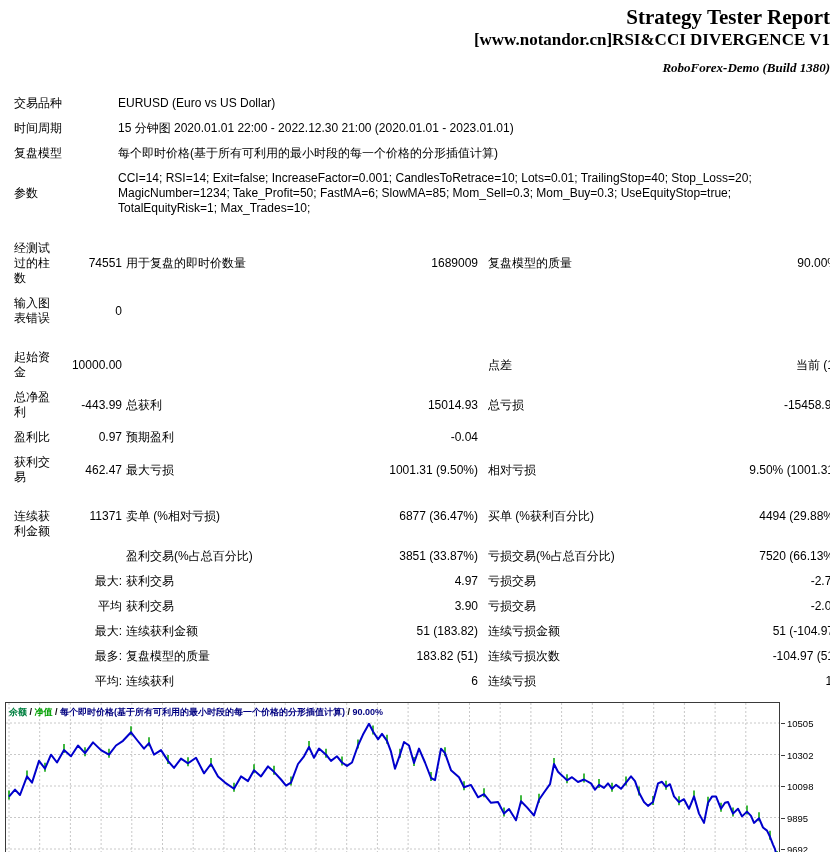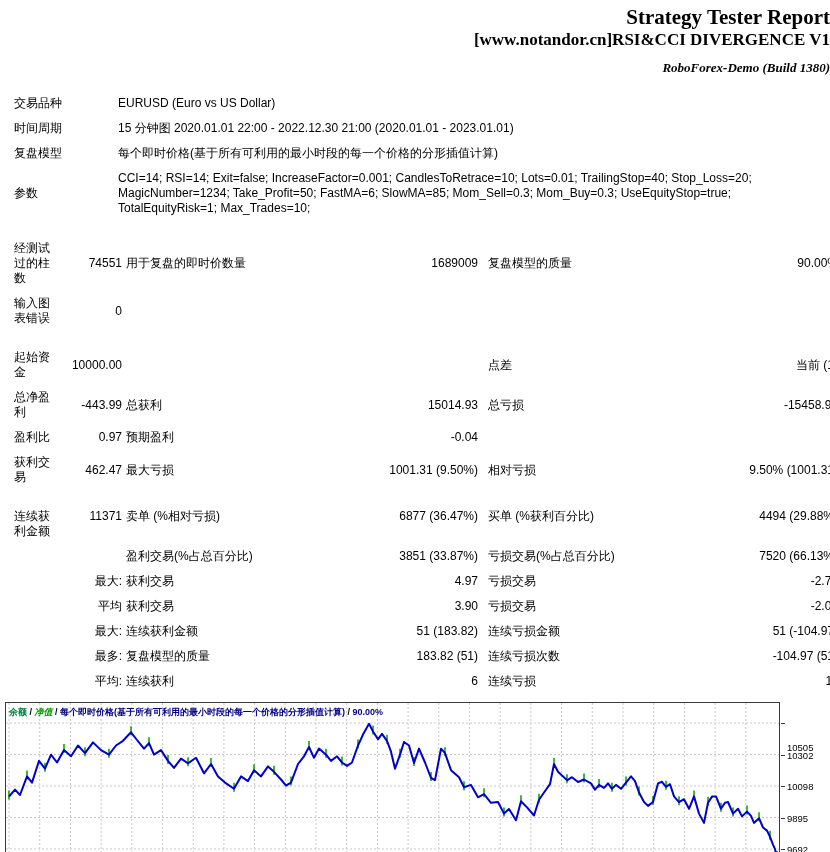--- a/index.html
+++ b/index.html
@@ -19,21 +19,21 @@
   .col3{width:182px;}
   .col4{width:170px;text-align:right;}
   .col5{width:192px;padding-left:10px !important;}
   .col6{width:158px;text-align:right;}
   tr.vtop td{vertical-align:top;}
   tr.spacer td{padding:0;height:14px;}
   .chart-wrap{position:relative;height:206px;margin-top:6px;}
   .plot{position:absolute;left:5px;top:2px;width:775px;height:182px;border:1px solid #3a3a3a;box-sizing:border-box;background:#fff;}
   .legend{position:absolute;left:3px;top:3px;font-size:9px;font-weight:bold;white-space:nowrap;letter-spacing:0;}
   .leg-balance{color:#008040;}
-  .leg-equity{color:#00A000;font-style:italic;}
+  .leg-equity{color:#00A000;}
   .leg-model{color:#000080;}
   .leg-quality{color:#000080;}
   .leg-sep{color:#000000;}
   .ylab{position:absolute;left:787px;font-size:9.5px;color:#000;}
   .ytick{position:absolute;left:781px;width:4px;height:1px;background:#3a3a3a;}
 </style>
 </head>
 <body>
 
 <div class="header">
@@ -259,21 +259,21 @@
         <line x1="741" y1="102.58407079646017" x2="741" y2="111.58407079646017" stroke="#00A000" stroke-width="1.5"></line>
         <line x1="753" y1="109.2433628318584" x2="753" y2="118.2433628318584" stroke="#00A000" stroke-width="1.5"></line>
         <line x1="764" y1="127.82743362831857" x2="764" y2="136.82743362831857" stroke="#00A000" stroke-width="1.5"></line>
         <line x1="771" y1="147.96017699115043" x2="771" y2="156.96017699115043" stroke="#00A000" stroke-width="1.5"></line>
         <polyline points="3,93.6 9,86.6 14,92.0 21,73.4 26,79.6 33,57.9 39,65.7 45,51.7 51,59.5 58,47.1 65,53.3 72,42.5 79,50.2 87,39.4 95,47.1 103,51.7 110,42.5 117,37.8 125,29.3 131,37.0 138,45.6 143,40.1 148,51.7 155,47.1 162,57.9 168,64.9 175,55.6 182,60.3 190,54.8 198,70.3 205,61.0 212,73.4 219,79.6 228,85.8 235,73.4 242,78.1 248,67.2 255,73.4 262,63.4 268,68.8 275,76.5 280,82.7 285,79.6 292,61.0 298,53.3 303,44.0 308,54.8 313,45.6 320,51.7 325,57.9 331,53.3 336,59.5 341,62.9 346,59.5 352,42.5 357,31.6 363,20.8 367,28.5 372,36.3 376,30.8 381,37.8 385,48.7 389,65.7 394,51.7 398,39.0 403,42.5 408,60.0 413,45.6 419,59.5 425,75.0 429,77.1 435,45.7 439,50.2 445,67.2 453,74.2 458,84.3 465,81.9 472,94.3 478,91.2 485,99.8 492,99.0 498,110.6 503,106.0 510,117.3 515,98.2 521,104.4 528,112.5 533,96.7 538,89.5 544,81.2 548,61.0 552,68.8 557,73.4 561,77.3 566,74.2 572,79.0 578,76.5 585,80.4 589,86.6 593,81.9 598,84.9 602,80.4 606,85.8 610,81.9 615,85.8 620,79.6 625,73.4 629,78.1 633,89.5 638,99.0 642,102.9 647,99.0 652,80.4 656,78.8 660,83.8 664,81.2 668,93.4 673,99.1 678,96.2 683,105.8 688,93.4 693,110.6 698,119.9 702,99.8 706,93.6 710,93.4 715,105.8 719,99.8 722,99.0 727,110.6 732,105.8 736,113.4 741,108.6 745,112.9 748,119.9 753,115.2 757,124.5 761,127.6 764,133.8 767,141.6 769,146.2 771,154.0 772,161.7 772,167.0" fill="none" stroke="#0000CC" stroke-width="2" stroke-linejoin="round"></polyline>
       </svg>
     <div class="legend"><span class="leg-balance">余额</span><span class="leg-sep"> / </span><span class="leg-equity">净值</span><span class="leg-sep"> / </span><span class="leg-model">每个即时价格(基于所有可利用的最小时段的每一个价格的分形插值计算)</span><span class="leg-sep"> / </span><span class="leg-quality">90.00%</span></div>
   </div>
   <div id="axis-layer">
       <div class="ytick" style="top: 23px;"></div>
-      <div class="ylab" style="top: 18px; margin-top: 24px;">10505</div>
+      <div class="ylab" style="top: 18px;">10505</div>
       <div class="ytick" style="top: 54.5px;"></div>
       <div class="ylab" style="top: 49.5px;">10302</div>
       <div class="ytick" style="top: 86px;"></div>
       <div class="ylab" style="top: 81px;">10098</div>
       <div class="ytick" style="top: 117.5px;"></div>
       <div class="ylab" style="top: 112.5px;">9895</div>
       <div class="ytick" style="top: 149px;"></div>
       <div class="ylab" style="top: 144px;">9692</div>
     </div>
 

